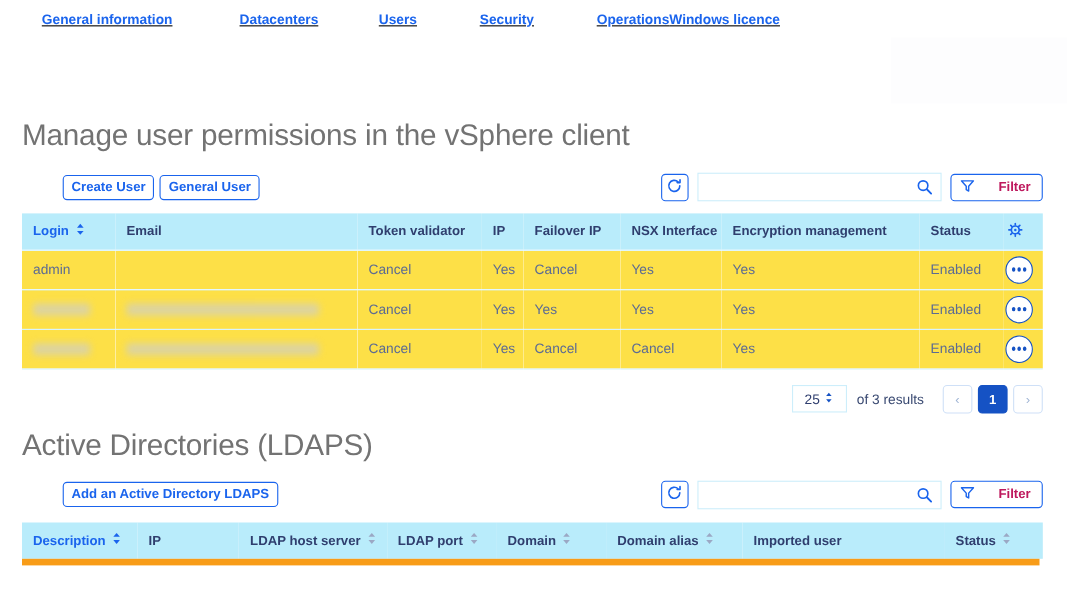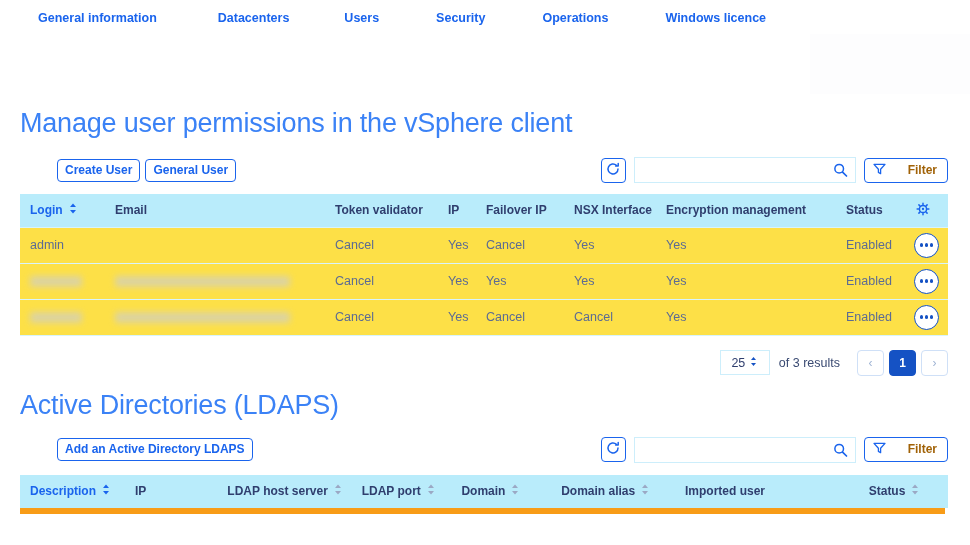--- a/index.html
+++ b/index.html
@@ -12,35 +12,36 @@
     overflow: hidden;
     position: relative;
   }
 
   
   .topnav {
     height: 36px;
     display: flex;
     align-items: center;
     padding-left: 38px;
+    text-decoration: underline;
   }
   .topnav-item {
     color: #1a64ed;
     font-size: 12.5px;
     font-weight: bold;
     white-space: nowrap;
     cursor: pointer;
     text-decoration: none;
   }
 
   
   .page-title {
     font-size: 27px;
     font-weight: 400;
-    color: #3b82f6;
+    color: #737373;
     letter-spacing: -0.2px;
     padding-left: 20px;
   }
   #section-users .page-title { margin: 0 0 18px 0; padding-top: 72px; }
   #section-ldaps .page-title { margin: 0 0 16px 0; }
 
   
   .toolbar {
     display: flex;
     align-items: center;
@@ -94,21 +95,21 @@
   .search-icon-pos {
     position: absolute; right: 7px; top: 50%;
     transform: translateY(-50%);
     display: flex; cursor: pointer;
   }
   .filter-btn {
     display: flex; align-items: center; gap: 22px;
     border: 1.6px solid #1a64ed;
     border-radius: 4px;
     background: #fff;
-    color: #a16207;
+    color: #be185d;
     font-size: 12px; font-weight: bold;
     padding: 4px 10px 5px 8px;
     cursor: pointer;
     line-height: 1;
   }
 
   
   .table-wrap { padding: 0 22px 0 20px; }
   table { width: 100%; border-collapse: collapse; table-layout: fixed; }
   thead th {
@@ -206,21 +207,21 @@
   }
 </style>
 </head>
 <body>
 
 <div class="topnav">
   <a class="topnav-item" style="margin-right:61px">General information</a>
   <a class="topnav-item" style="margin-right:55px">Datacenters</a>
   <a class="topnav-item" style="margin-right:57px">Users</a>
   <a class="topnav-item" style="margin-right:57px">Security</a>
-  <a class="topnav-item" style="margin-right:57px">Operations</a>
+  <a class="topnav-item" style="">Operations</a>
   <a class="topnav-item">Windows licence</a>
 </div>
 
 <div class="watermark"></div>
 
 <div id="section-users">
 
   <div class="page-title">Manage user permissions in the vSphere client</div>
 
   <div class="toolbar">

